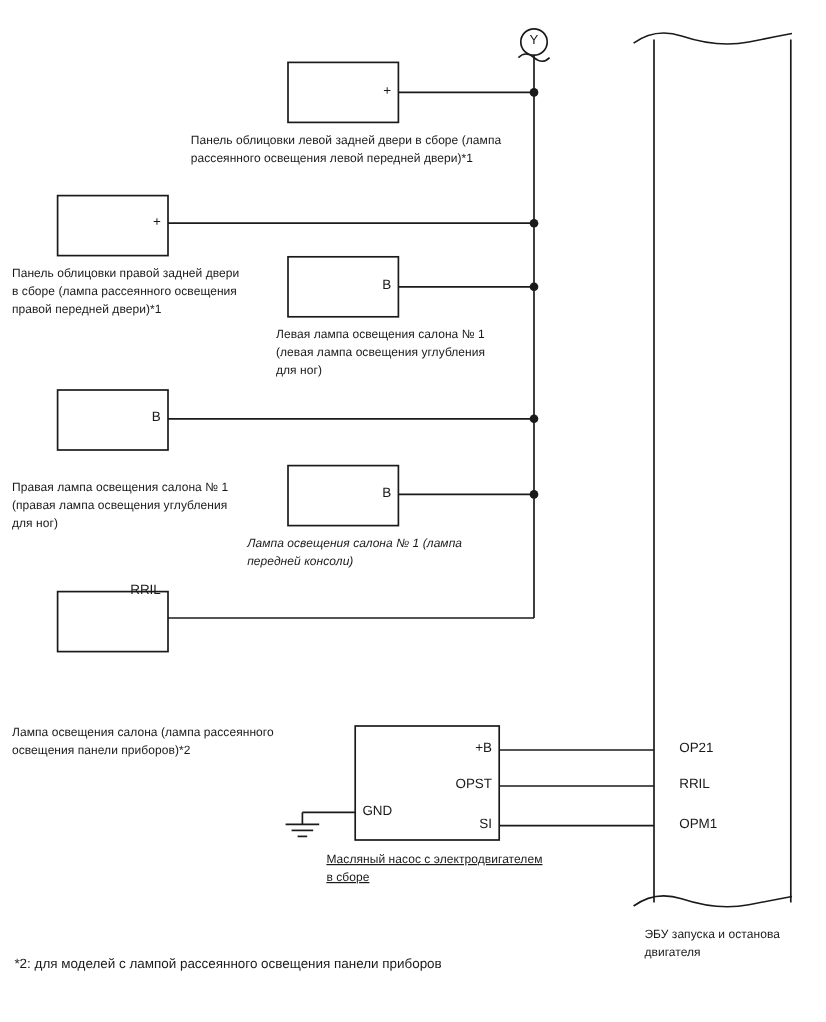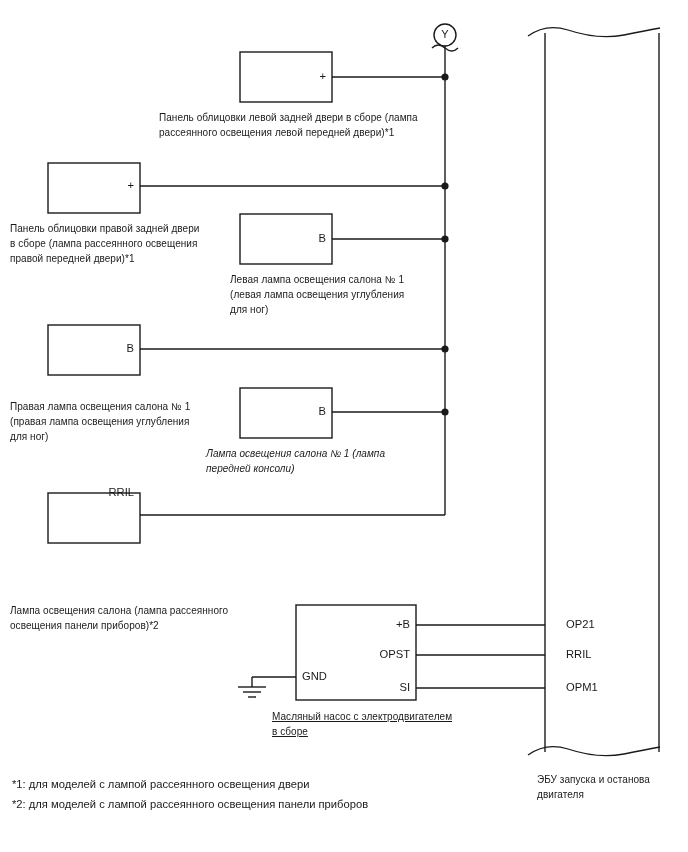--- a/index.html
+++ b/index.html
@@ -139,16 +139,15 @@
   <div class="cap" style="left:272px; top:709px; width:280px;text-decoration:underline;">Масляный насос с электродвигателем
 в сборе</div>
 
   <div class="pin" style="left:566px; top:618px;">OP21</div>
   <div class="pin" style="left:566px; top:648px;">RRIL</div>
   <div class="pin" style="left:566px; top:681px;">OPM1</div>
 
   <div class="cap" style="left:537px; top:772px; width:160px;">ЭБУ запуска и останова
 двигателя</div>
 
-  <div class="note" style="left:12px; top:777px;">*1: для моделей с лампой рассеянного освещения двери</div>
   <div class="note" style="left:12px; top:797px;text-align:right;">*2: для моделей с лампой рассеянного освещения панели приборов</div>
 
 </div>
 
 </body></html>

